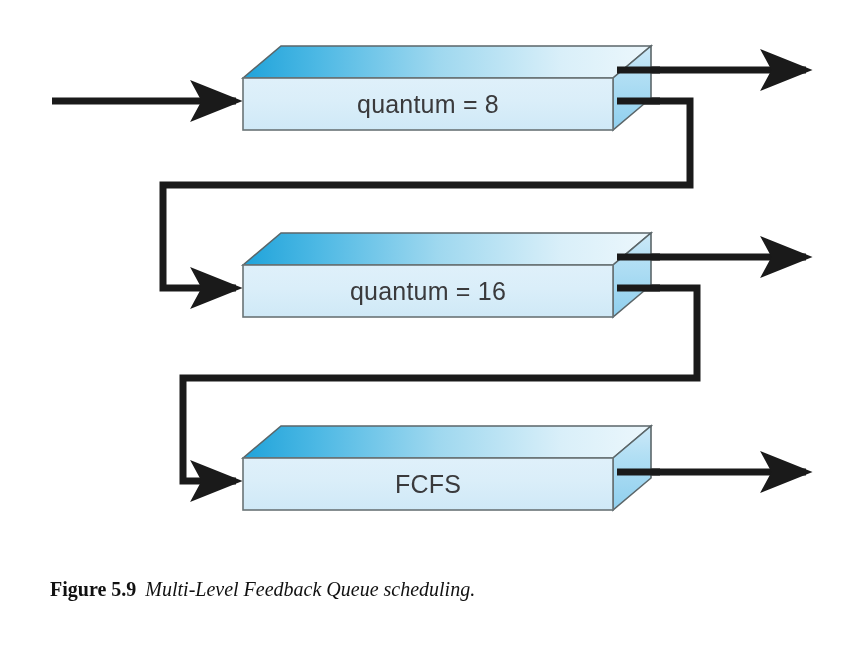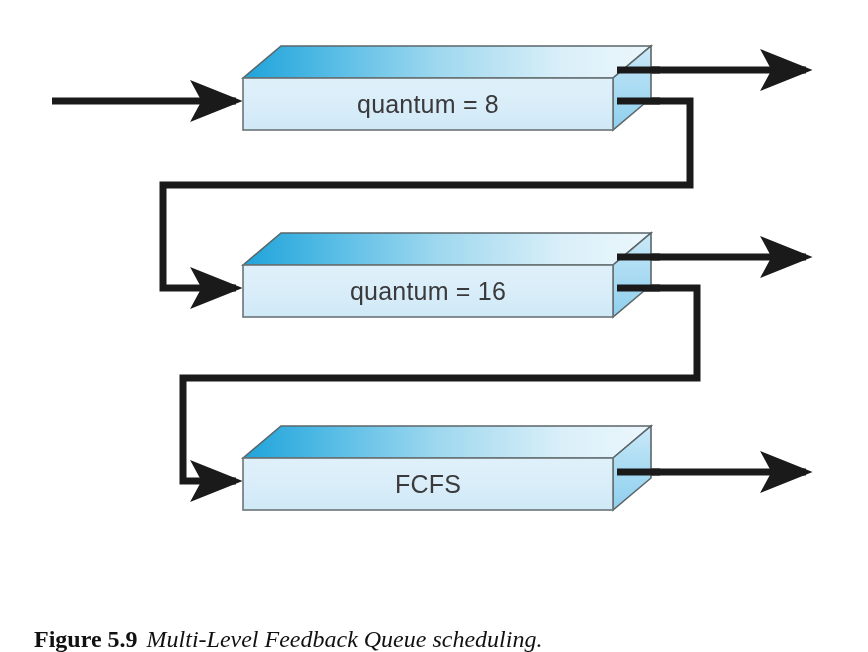--- a/index.html
+++ b/index.html
@@ -30,28 +30,27 @@
   .queue-label {
     font-family: "Liberation Sans", sans-serif;
     font-size: 25px;
     fill: #3a3a3c;
     text-anchor: middle;
     dominant-baseline: middle;
     letter-spacing: 0.2px;
   }
   #caption {
     position: absolute;
-    left: 34px;
+    left: 50px;
     top: 578px;
     width: 790px;
     font-family: "Liberation Serif", serif;
-    font-size: 24px;
+    font-size: 20px;
     color: #111111;
     white-space: nowrap;
-    margin-top: 48px;
   }
   #caption .fig-num {
     font-weight: bold;
     font-style: normal;
   }
   #caption .fig-title {
     font-style: italic;
     margin-left: 9px;
   }
 </style>

